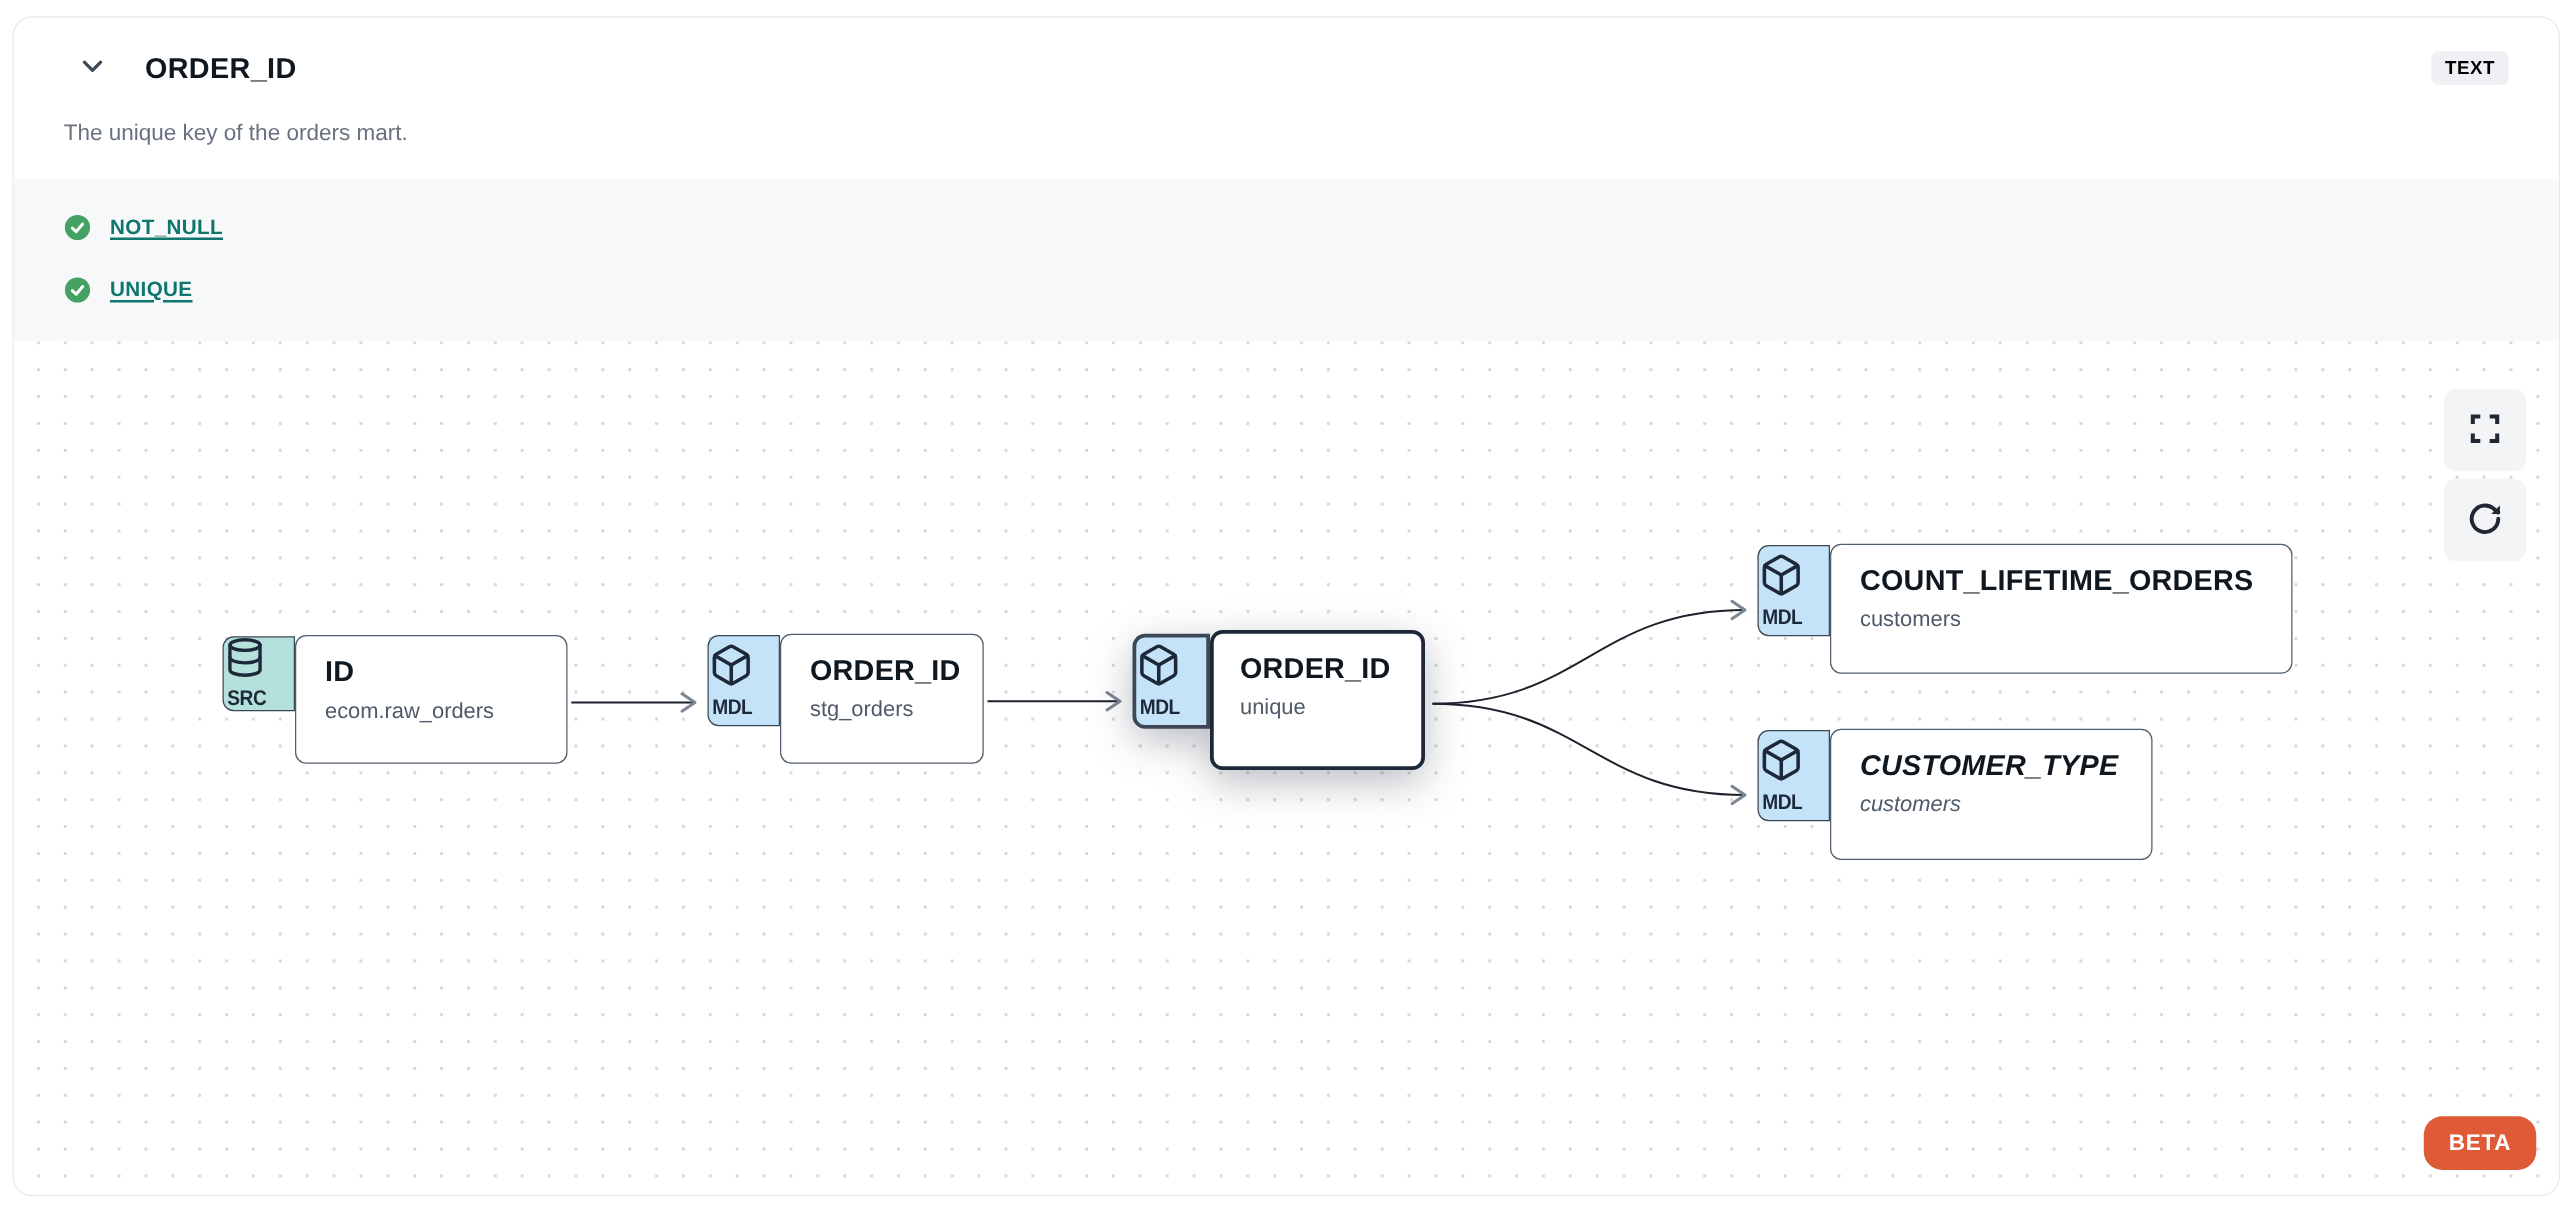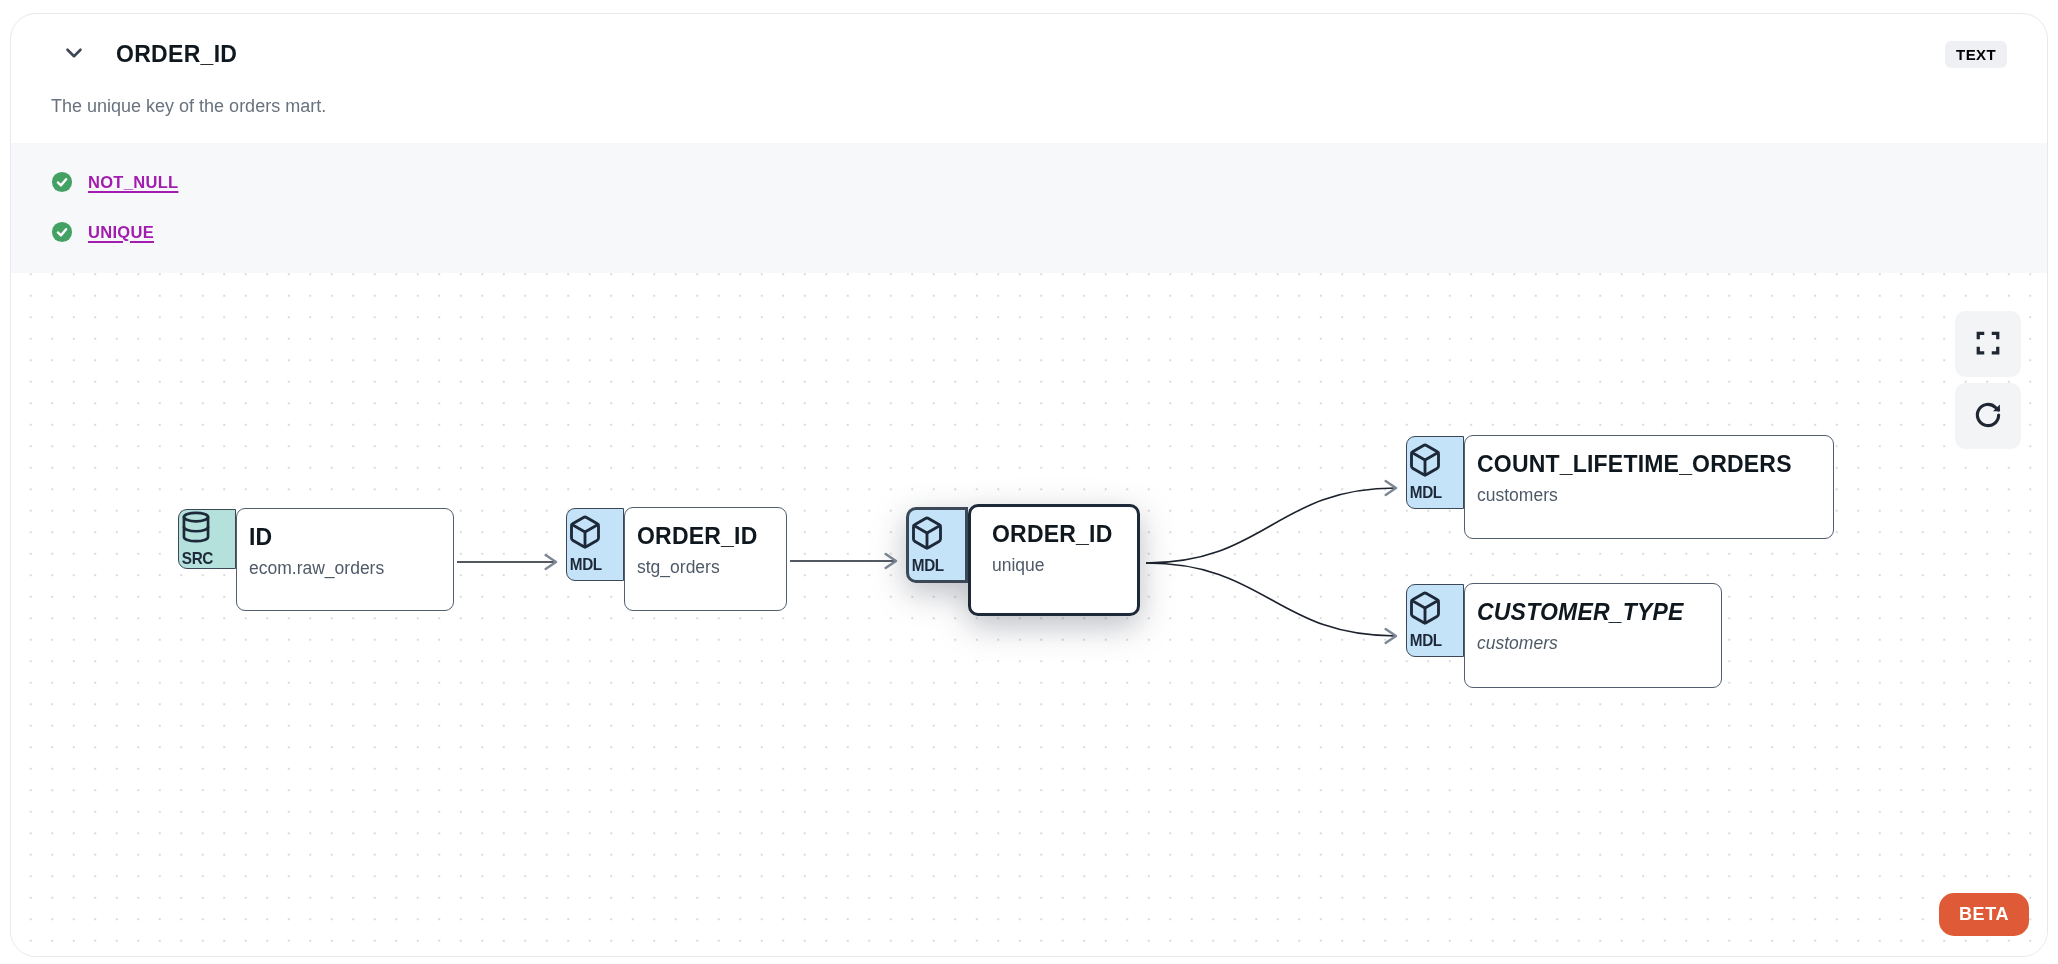--- a/index.html
+++ b/index.html
@@ -1,62 +1,62 @@
 <!DOCTYPE html>
 <html><head>
 <meta charset="utf-8">
 <style>
   * { margin:0; padding:0; box-sizing:border-box; }
   html,body { width:2058px; height:964px; background:#ffffff;
     font-family:"Liberation Sans","DejaVu Sans",sans-serif; }
 
   .panel {
     position:absolute; left:10px; top:13px; width:2038px; height:944px;
-    background:#fff; border:1px solid #e7e9ec; border-radius:26px;
+    background:#fff; border:1px solid #e7e9ec; border-radius:16px;
     overflow:hidden; display:flex; flex-direction:column;
   }
 
   
   .hdr { padding:24px 40px 0 40px; }
   .hdr-row { display:flex; align-items:center; }
   .chev-btn { background:none; border:none; cursor:pointer; padding:2px;
     margin-left:8px; display:flex; align-items:center; color:#3d4756; }
   .hdr-title { font-size:23px; font-weight:700; color:#10181f;
     letter-spacing:.3px; margin-left:27px; }
   .type-badge { margin-left:auto; background:#eef0f3; color:#000000;
     font-size:15px; font-weight:600; letter-spacing:.4px;
     padding:5px 11px; border-radius:6px; }
   .hdr-desc { margin-top:25px; font-size:18px; color:#68727f; }
 
   
   .tests { margin-top:26px; background:#f7f8fa; padding:14px 40px 16px 40px; }
   .test-row { display:flex; align-items:center; height:50px; gap:15px; }
   .check-ic { width:22px; height:22px; display:flex; flex:0 0 22px; }
-  .test-link { font-size:16.5px; font-weight:700; color:#a21caf;
+  .test-link { font-size:16.5px; font-weight:700; color:#0f766e;
     text-decoration:underline; text-underline-offset:3px;
     text-decoration-thickness:1.5px; cursor:pointer; letter-spacing:.3px; }
 
   
   .canvas { position:relative; flex:1 1 auto; background:#fff;
     background-image:radial-gradient(circle,#d9d9d9 1.3px,transparent 1.4px);
     background-size:21.5px 21.5px; background-position:9px 12px; }
   #edges-svg { position:absolute; inset:0; width:100%; height:100%; }
 
   .node { position:absolute; }
   .node.selected { filter:drop-shadow(0 10px 16px rgba(15,23,42,.28)); }
   .node-badge { position:absolute; display:flex; flex-direction:column;
     justify-content:center; gap:1px;
     border:1px solid #3c4856; border-radius:9px 0 0 9px; color:#1d2939; }
   .node-badge.source { background:#b5e1dc; }
   .node-badge.model  { background:#c4e3f8; }
   .node-badge .blabel { font-size:17px; font-weight:700; letter-spacing:-.4px;
     transform:scaleX(.9); }
   .node.selected .node-badge { border-width:3px; border-radius:10px 0 0 10px; }
   .node-card { position:absolute; top:0; background:#fff;
-    border:1px solid #515e6d; border-radius:9px; padding:15px 23px 0 12px; }
+    border:1px solid #515e6d; border-radius:9px; padding:15px 23px 0 23px; }
   .node.selected .node-card { border:3.5px solid #1d2939; border-radius:10px;
     padding:14px 21px 0 21px; }
   .node-title { font-size:23px; font-weight:700; color:#10181f;
     letter-spacing:.2px; white-space:nowrap; }
   .node-sub { font-size:17.5px; color:#4e5a68; margin-top:7px; white-space:nowrap; }
 
   
   .canvas-ctrls { position:absolute; top:38px; right:26px; display:flex;
     flex-direction:column; gap:6px; }
   .ctrl-btn { width:66px; height:66px; border:none; border-radius:10px;

